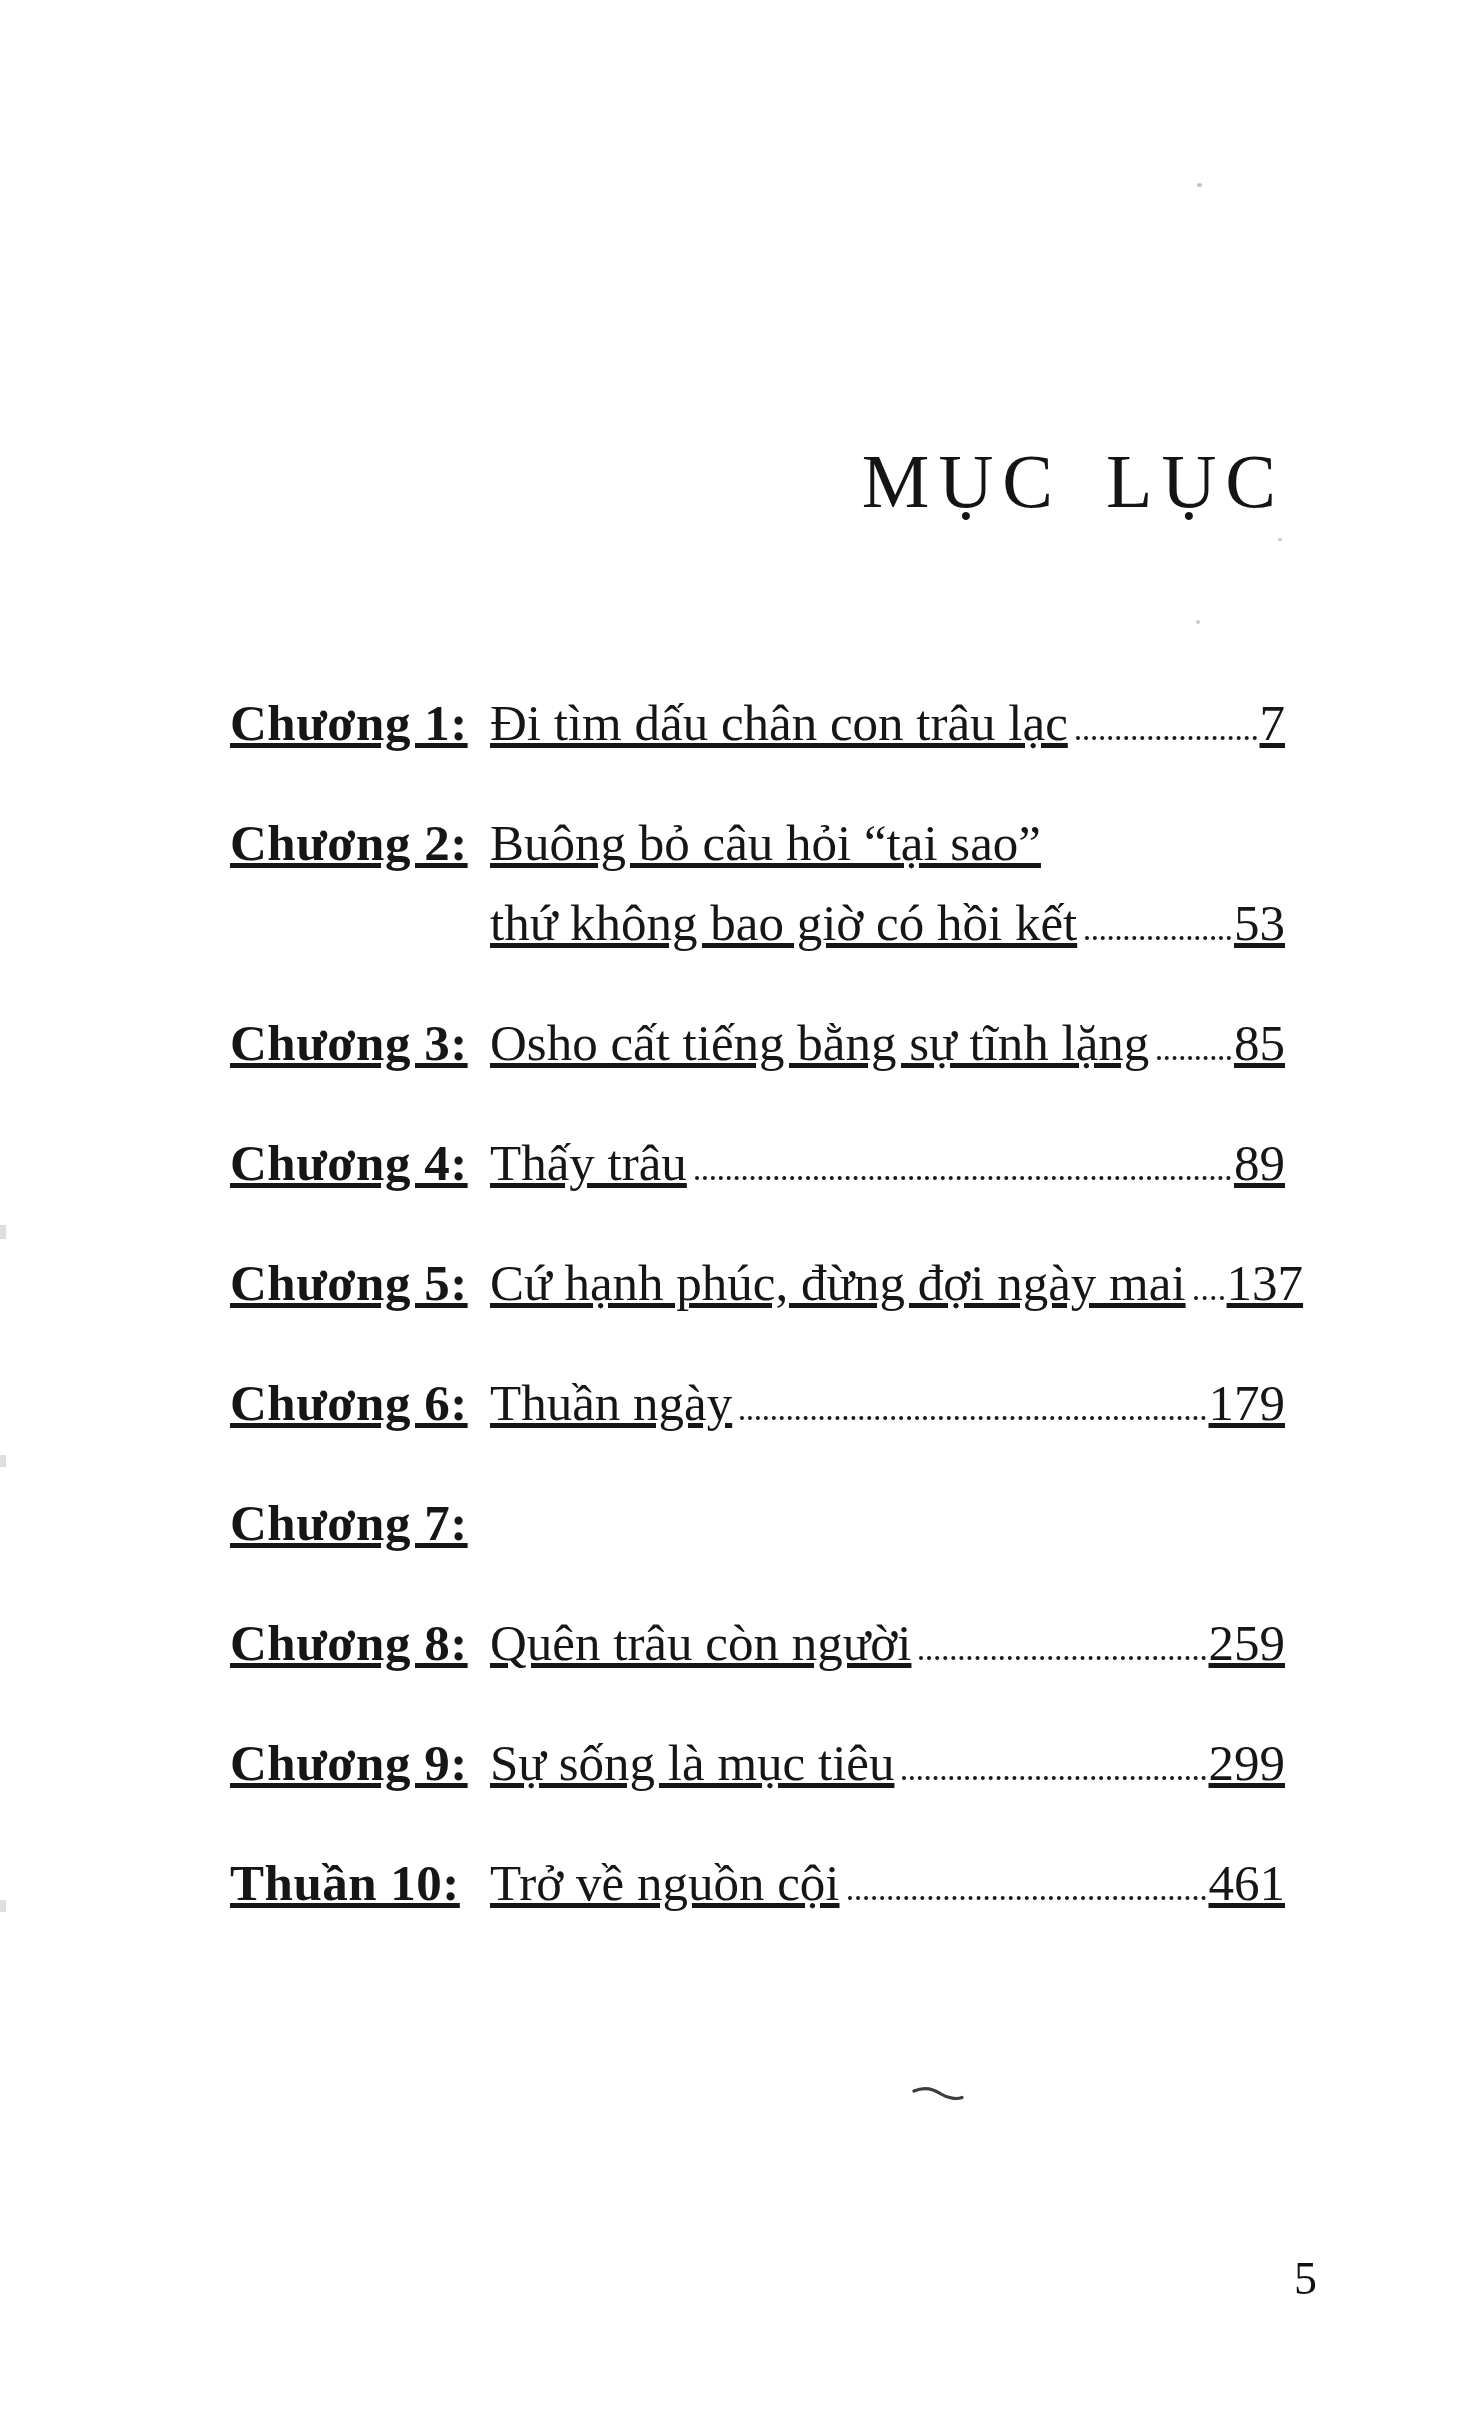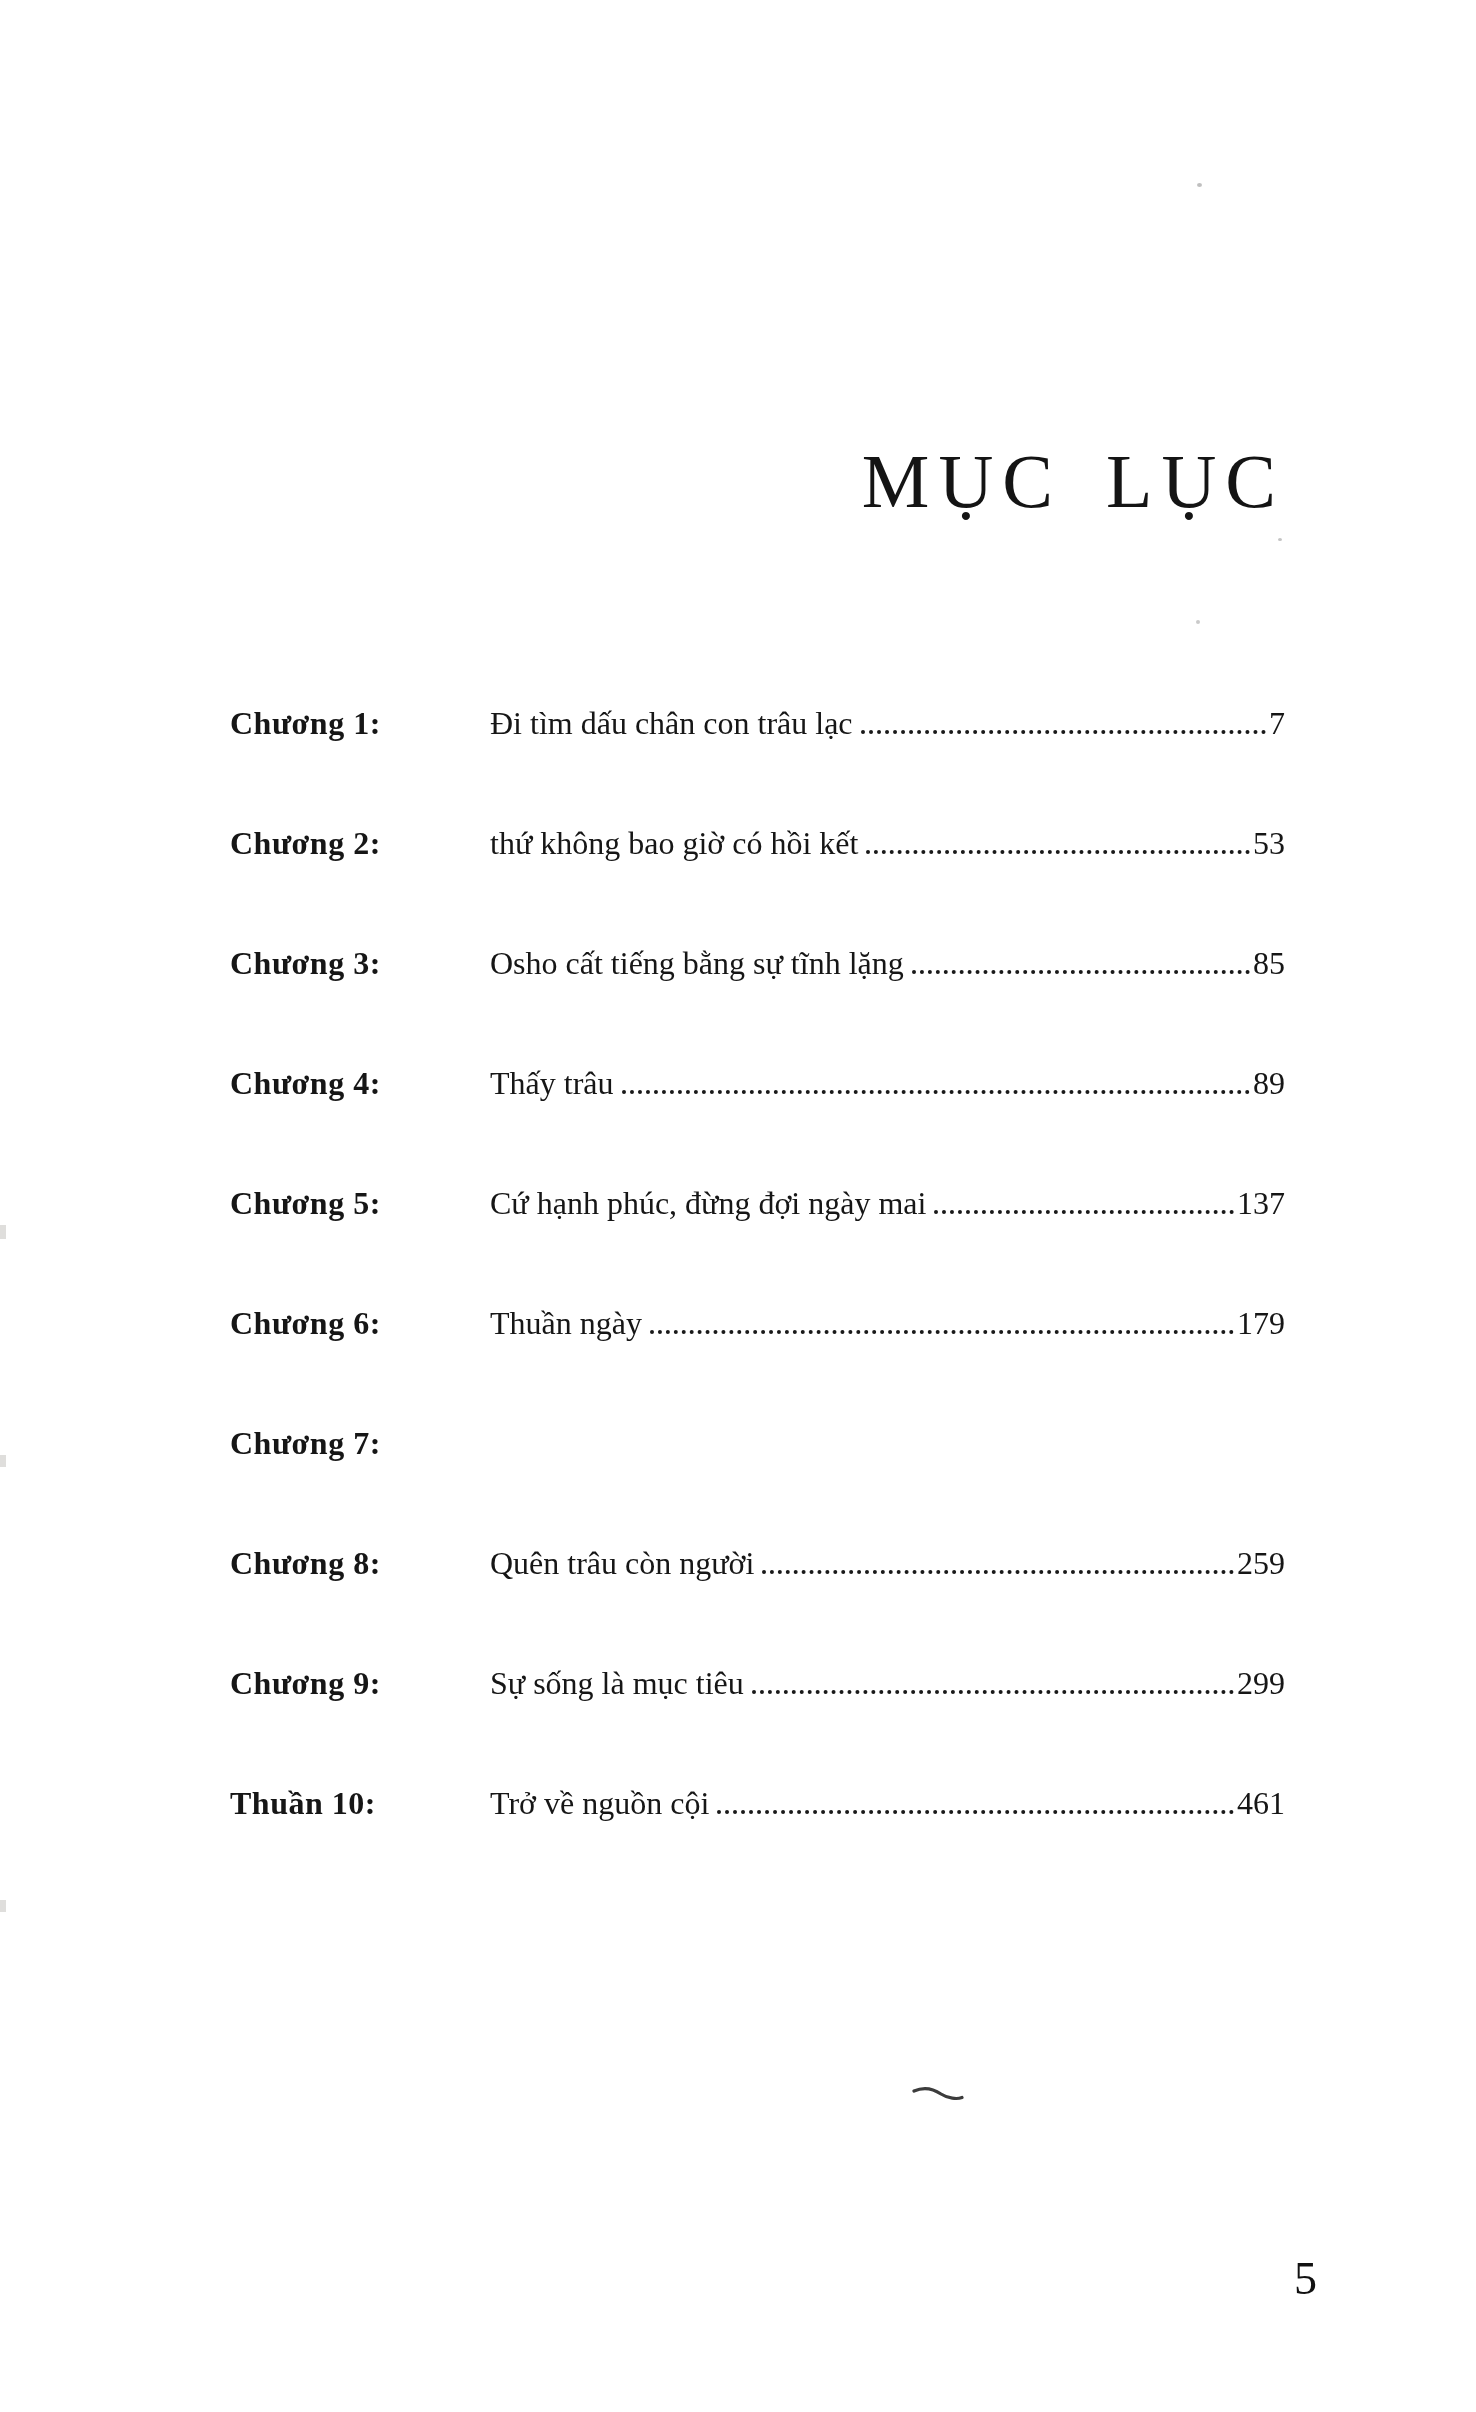--- a/index.html
+++ b/index.html
@@ -30,23 +30,24 @@
   }
   .toc-rows {
     position: absolute;
     top: 683px;
     left: 230px;
     width: 1055px;
   }
   .row {
     display: flex;
     align-items: flex-start;
-    font-size: 32px;
+    font-size: 51px;
     line-height: 80px;
     margin-bottom: 40px;
+    text-decoration: underline;
   }
   .label {
     width: 260px;
     flex-shrink: 0;
     font-weight: 700;
     letter-spacing: 0.5px;
   }
   .entry {
     flex: 1;
     display: flex;
@@ -113,20 +114,23 @@
           <span class="leader"></span>
           <span class="pg">7</span>
         </div>
       </div>
   </div>
 
   <div class="row">
     <div class="label">Chương 2:</div>
     <div class="entry">
         <div class="line">
+          <span class="t">Buông bỏ câu hỏi “tại sao”</span>
+        </div>
+        <div class="line">
           <span class="t">thứ không bao giờ có hồi kết</span>
           <span class="leader"></span>
           <span class="pg">53</span>
         </div>
       </div>
   </div>
 
   <div class="row">
     <div class="label">Chương 3:</div>
     <div class="entry">

